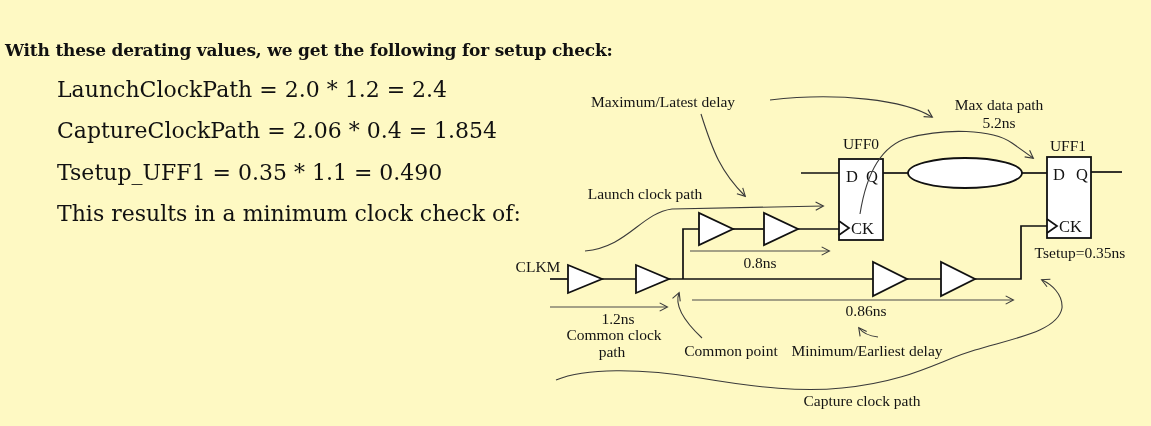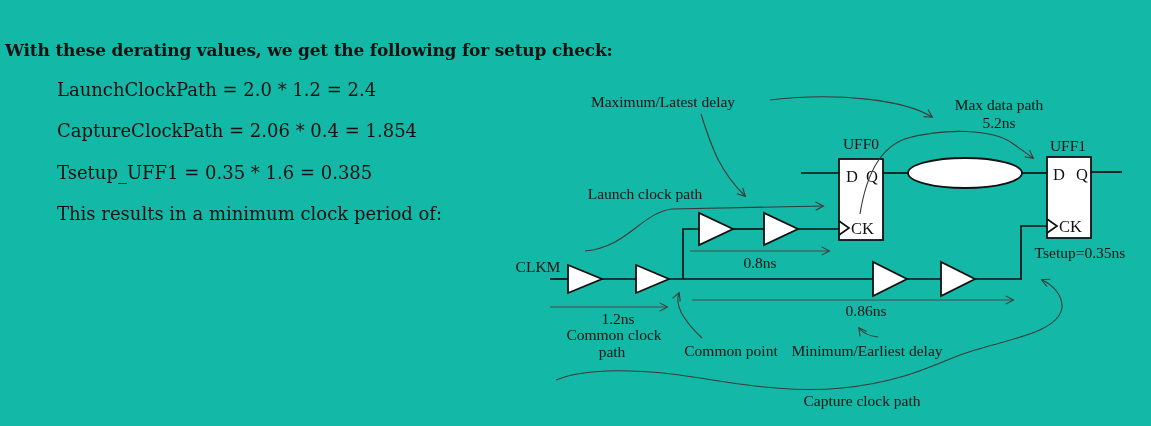--- a/index.html
+++ b/index.html
@@ -1,39 +1,39 @@
 <!DOCTYPE html>
 <html><head>
 <meta charset="utf-8">
 <style>
   * { margin: 0; padding: 0; box-sizing: border-box; }
   html, body { background: #ffffff; }
   .page {
     position: relative;
     width: 1151px;
     height: 426px;
-    background: #14b8a6;
+    background: #fef9c3;
     overflow: hidden;
     font-family: "DejaVu Serif", serif;
     color: #111111;
   }
   .title {
     position: absolute;
     left: 5px;
     top: 40px;
     font-size: 17px;
     font-weight: bold;
     letter-spacing: -0.2px;
     white-space: nowrap;
   }
   .calc-block {
     position: absolute;
     left: 57px;
     top: 69px;
-    font-size: 18px;
+    font-size: 22px;
     line-height: 41.3px;
     white-space: nowrap;
   }
   svg text {
     font-family: "Liberation Serif", serif;
     fill: #141414;
   }
   .lbl  { font-size: 15.5px; }
   .pin  { font-size: 16.5px; }
   .wire   { stroke: #111111; stroke-width: 1.7; fill: none; }
@@ -43,22 +43,22 @@
 </style>
 </head>
 <body>
 
 <div class="page">
 
   <div class="title">With these derating values, we get the following for setup check:</div>
   <div class="calc-block">
     <div>LaunchClockPath = 2.0 * 1.2 = 2.4</div>
     <div>CaptureClockPath = 2.06 * 0.4 = 1.854</div>
-    <div>Tsetup_UFF1 = 0.35 * 1.6 = 0.385</div>
-    <div>This results in a minimum clock period of:</div>
+    <div>Tsetup_UFF1 = 0.35 * 1.1 = 0.490</div>
+    <div>This results in a minimum clock check of:</div>
   </div>
 
   <svg width="1151" height="426" viewBox="0 0 1151 426" style="position:absolute;left:0;top:0;">
     <defs>
       <marker id="arr" viewBox="0 0 12 12" refX="10" refY="6" markerWidth="11" markerHeight="11" orient="auto" markerUnits="userSpaceOnUse">
         <path d="M2,1.5 L10.5,6 L2,10.5" fill="none" stroke="#3a3a3a" stroke-width="1.2"></path>
       </marker>
     </defs>
 
     <g>

